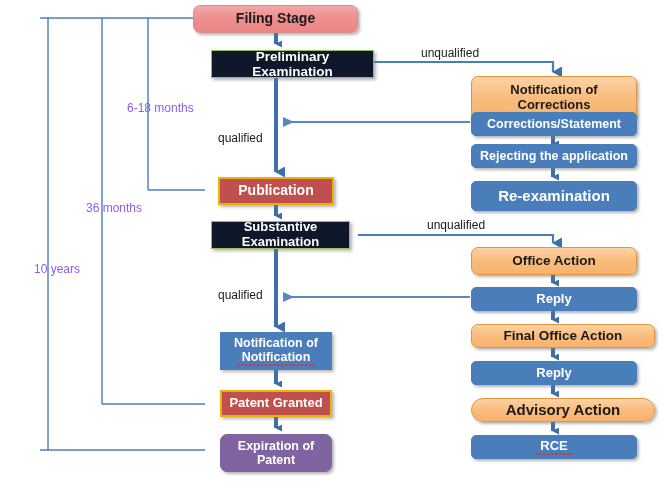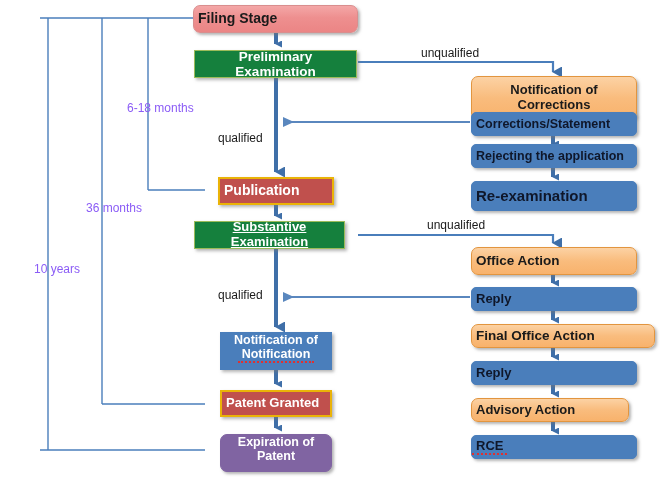--- a/index.html
+++ b/index.html
@@ -23,57 +23,59 @@
     top: 0;
     width: 663px;
     height: 497px;
     pointer-events: none;
   }
   .node {
     position: absolute;
     box-sizing: border-box;
     display: flex;
     align-items: center;
+    justify-content: center;
     text-align: center;
     font-weight: bold;
     line-height: 1.12;
     border: 1px solid rgba(255,255,255,0.85);
     box-shadow: 2px 2px 3px rgba(120,120,120,0.55);
     z-index: 3;
   }
   .node .txt { display: block; padding: 0 4px; }
 
   
   .n-red {
     background: linear-gradient(to bottom, #f4a7a7 0%, #ee8f8f 45%, #eb8585 100%);
     color: #1a1a1a;
     border-radius: 7px;
     border: 1px solid #d98e8e;
   }
   .n-green {
-    background: #15803d;
+    background: #0f172a;
     color: #ffffff;
     border-radius: 0;
     border: 1px solid #9cbb5a;
+    margin-left: 17px;
   }
   .n-darkred {
     background: #c0504d;
     color: #ffffff;
     border-radius: 0;
     border: 2px solid #eab308;
   }
   .n-orange {
     background: linear-gradient(to bottom, #fcd2a4 0%, #f9bc7d 50%, #f8b26c 100%);
     color: #1a1a1a;
     border-radius: 7px;
     border: 1px solid #e2953f;
   }
   .n-blue {
     background: #4a7ebb;
-    color: #0f172a;
+    color: #ffffff;
     border-radius: 5px;
     border: 1px solid #4a7ebb;
   }
   .n-bluesq {
     background: #4a7ebb;
     color: #ffffff;
     border-radius: 0;
     border: 1px solid #4a7ebb;
   }
   .n-purple {
@@ -177,21 +179,21 @@
   </div>
 
   <div class="node n-green" style="left:194px; top:50px; width:163px; height:28px; font-size:13.5px;">
     <span class="txt">Preliminary Examination</span>
   </div>
 
   <div class="node n-darkred" style="left:218px; top:177px; width:116px; height:28px; font-size:14px;">
     <span class="txt">Publication</span>
   </div>
 
-  <div class="node n-green" style="left:194px; top:221px; width:151px; height:28px; font-size:13px;text-decoration:underline;">
+  <div class="node n-green" style="left:194px; top:221px; width:139px; height:28px; font-size:13px;">
     <span class="txt">Substantive Examination</span>
   </div>
 
   <div class="node n-bluesq" style="left:220px; top:332px; width:112px; height:38px; font-size:12.5px; flex-direction:column;">
     <span class="txt">Notification of</span>
     <span class="txt squiggle">Notification</span>
   </div>
 
   <div class="node n-darkred" style="left:220px; top:390px; width:112px; height:27px; font-size:13px;">
     <span class="txt">Patent Granted</span>
@@ -227,21 +229,21 @@
   </div>
 
   <div class="node n-orange" style="left:471px; top:324px; width:184px; height:24px; font-size:13.5px;">
     <span class="txt">Final Office Action</span>
   </div>
 
   <div class="node n-blue" style="left:471px; top:361px; width:166px; height:24px; font-size:13px;">
     <span class="txt">Reply</span>
   </div>
 
-  <div class="node n-orange" style="left:471px; top:398px; width:158px; height:24px; font-size:13px;">
+  <div class="node n-orange" style="left:471px; top:398px; width:184px; height:24px; font-size:15px;border-radius:12px;">
     <span class="txt">Advisory Action</span>
   </div>
 
   <div class="node n-blue" style="left:471px; top:435px; width:166px; height:24px; font-size:13px;">
     <span class="txt squiggle">RCE</span>
   </div>
 
   <div class="edge-label" style="left:421px; top:46px;">unqualified</div>
 
   <div class="edge-label" style="left:218px; top:131px;">qualified</div>

